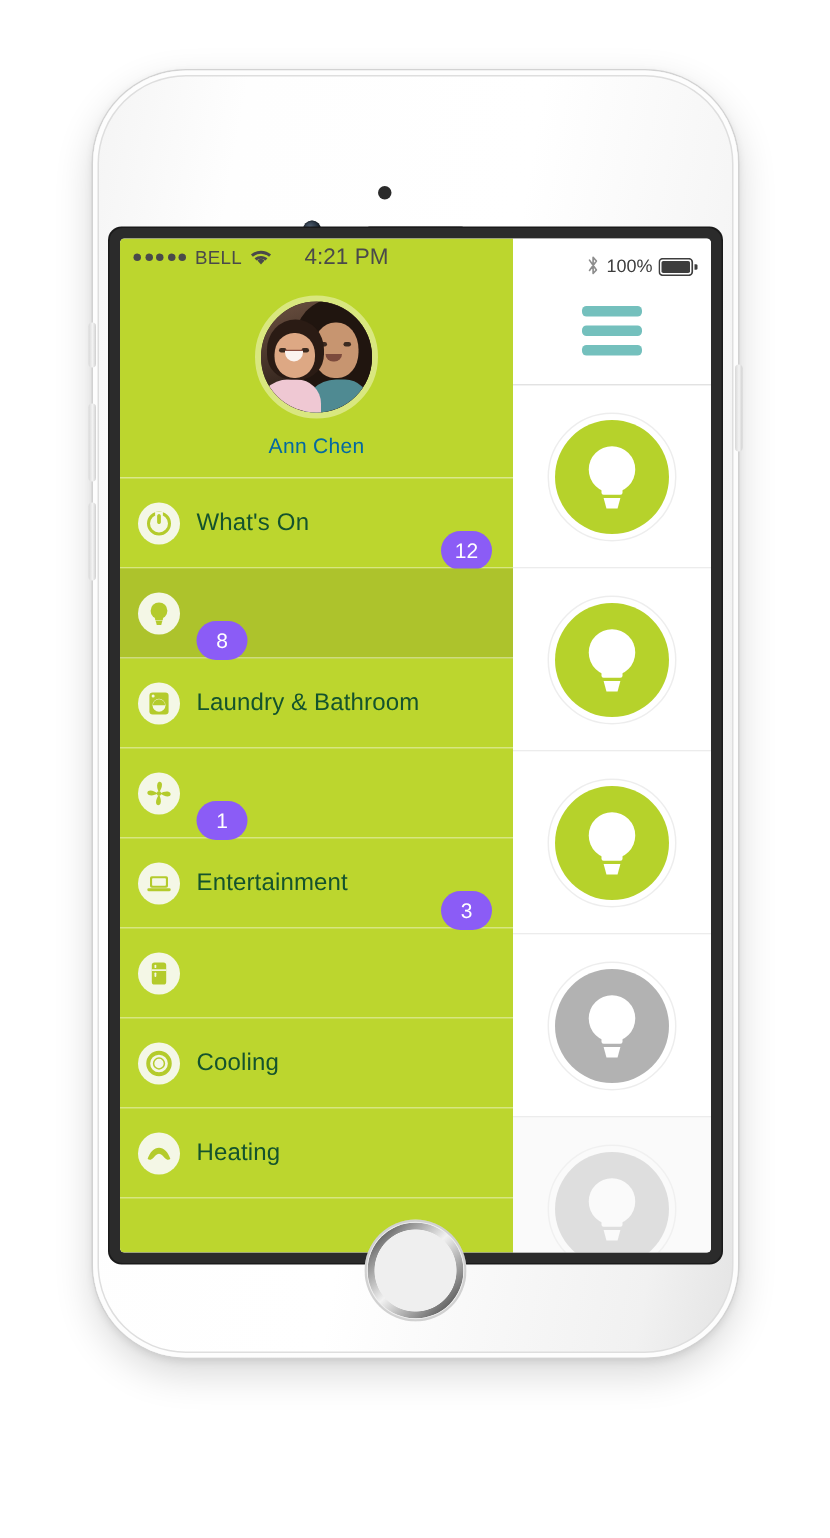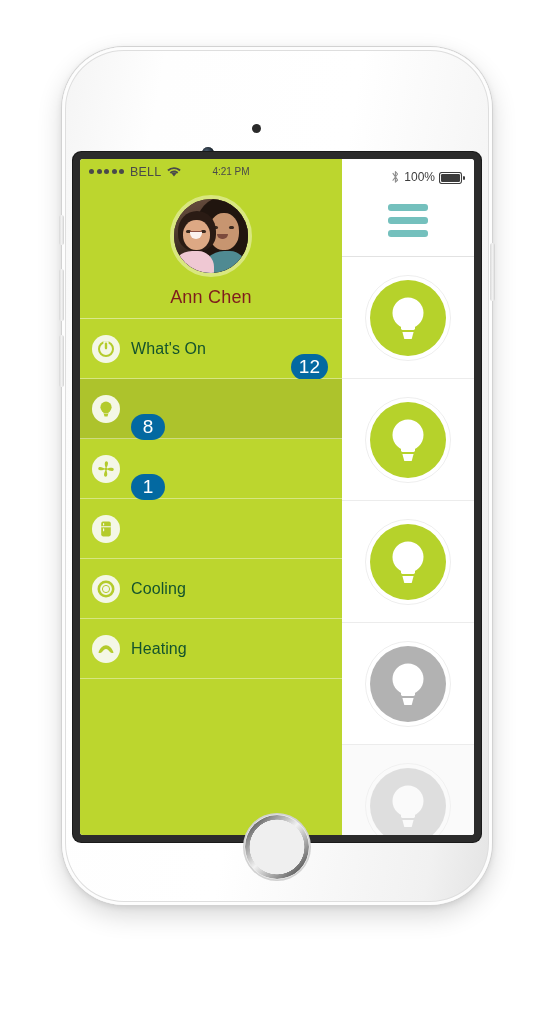--- a/index.html
+++ b/index.html
@@ -149,21 +149,21 @@
   .sig-dots i {
     width: 5px; height: 5px; border-radius: 50%;
     background: #4a4a4a; display: block;
   }
   .carrier { margin-left: 6px; font-size: 12.5px; letter-spacing: .2px; }
   .wifi-ico { margin-left: 6px; display: flex; align-items: center; }
   .clock {
     position: absolute;
     left: 0; right: 0;
     text-align: center;
-    font-size: 10px;
+    font-size: 15px;
     padding-left: 40px;
     pointer-events: none;
   }
   .bt-ico { display: flex; align-items: center; }
   .batt-pct { font-size: 12px; color: #3d3d3d; }
   .batt-ico { display: flex; align-items: center; }
 
   
   #app-body {
     flex: 1;
@@ -245,22 +245,22 @@
     border-radius: 0 0 9px 9px; background: #fbf3ef;
     border-top: 1.5px solid #8b4f42;
   }
   .ph-body-c {
     position: absolute; left: -2px; bottom: -8px; width: 42px; height: 30px;
     border-radius: 20px 16px 0 0; background: #efc8d3;
   }
 
   #profile-name {
     margin-top: 10px;
-    font-size: 18px;
-    color: #7f1d1d;
+    font-size: 14px;
+    color: #0369a1;
     letter-spacing: .2px;
   }
 
   #menu { flex: 1; display: flex; flex-direction: column; }
   .menu-item {
     height: 60px;
     flex: none;
     display: flex;
     align-items: center;
     padding: 0 14px 0 12px;
@@ -281,23 +281,23 @@
     color: #14532d;
     font-size: 16px;
     letter-spacing: .1px;
     white-space: nowrap;
   }
   .mi-badge {
     flex: none;
     min-width: 34px;
     height: 26px;
     border-radius: 13px;
-    background: #0369a1;
+    background: #8b5cf6;
     color: #ffffff;
-    font-size: 19px;
+    font-size: 14px;
     display: flex;
     align-items: center;
     justify-content: center;
     padding: 0 8px;
     box-sizing: border-box;
     margin-top: 36px;
   }
 
   
   #right-panel {
@@ -442,30 +442,52 @@
                   <circle cx="10" cy="8.2" r="5.6" fill="#b4cb2c"></circle>
                   <rect x="7.4" y="12.6" width="5.2" height="2" rx="0.6" fill="#b4cb2c"></rect>
                   <path d="M7.8 15h4.4l-.7 2.6H8.5Z" fill="#b4cb2c"></path>
                 </svg>
               </span>
               <span class="mi-badge">8</span>
             </div>
             <div class="menu-item">
               <span class="mi-icon">
                 <svg width="20" height="20" viewBox="0 0 20 20">
+                  <rect x="3.6" y="2.6" width="12.8" height="14.8" rx="2.2" fill="#b4cb2c"></rect>
+                  <circle cx="10" cy="11.2" r="4.3" fill="#f4f7e6"></circle>
+                  <path d="M5.9 11.2a4.1 4.1 0 0 1 8.2 0Z" fill="#b4cb2c"></path>
+                  <circle cx="6.1" cy="5" r="1" fill="#f4f7e6"></circle>
+                </svg>
+              </span>
+              <span class="mi-label">Laundry &amp; Bathroom</span>
+            </div>
+            <div class="menu-item">
+              <span class="mi-icon">
+                <svg width="20" height="20" viewBox="0 0 20 20">
                   <g fill="#b4cb2c">
                     <path d="M10 9.4C9 7.4 8.3 5 9 3.3c.8-1.8 3-1.2 3 .9 0 1.7-1 3.6-2 5.2Z"></path>
                     <path d="M10.6 10c2-1 4.4-1.7 6.1-1 1.8.8 1.2 3-.9 3-1.7 0-3.6-1-5.2-2Z"></path>
                     <path d="M10 10.6c1 2 1.7 4.4 1 6.1-.8 1.8-3 1.2-3-.9 0-1.7 1-3.6 2-5.2Z"></path>
                     <path d="M9.4 10c-2 1-4.4 1.7-6.1 1-1.8-.8-1.2-3 .9-3 1.7 0 3.6 1 5.2 2Z"></path>
                     <circle cx="10" cy="10" r="1.5"></circle>
                   </g>
                 </svg>
               </span>
               <span class="mi-badge">1</span>
+            </div>
+            <div class="menu-item">
+              <span class="mi-icon">
+                <svg width="20" height="20" viewBox="0 0 20 20">
+                  <rect x="4" y="5.2" width="12" height="7.6" rx="1.2" fill="#b4cb2c"></rect>
+                  <rect x="5.4" y="6.5" width="9.2" height="5" rx="0.5" fill="#f4f7e6"></rect>
+                  <rect x="2.2" y="13.2" width="15.6" height="1.9" rx="0.9" fill="#b4cb2c"></rect>
+                </svg>
+              </span>
+              <span class="mi-label">Entertainment</span>
+              <span class="mi-badge">3</span>
             </div>
             <div class="menu-item">
               <span class="mi-icon">
                 <svg width="20" height="20" viewBox="0 0 20 20">
                   <rect x="5.2" y="2.6" width="9.6" height="14.8" rx="1.8" fill="#b4cb2c"></rect>
                   <rect x="5.2" y="7.2" width="9.6" height="1.1" fill="#f4f7e6"></rect>
                   <rect x="7" y="4.1" width="1.2" height="2.3" rx="0.6" fill="#f4f7e6"></rect>
                   <rect x="7" y="9.3" width="1.2" height="3" rx="0.6" fill="#f4f7e6"></rect>
                 </svg>
               </span>

